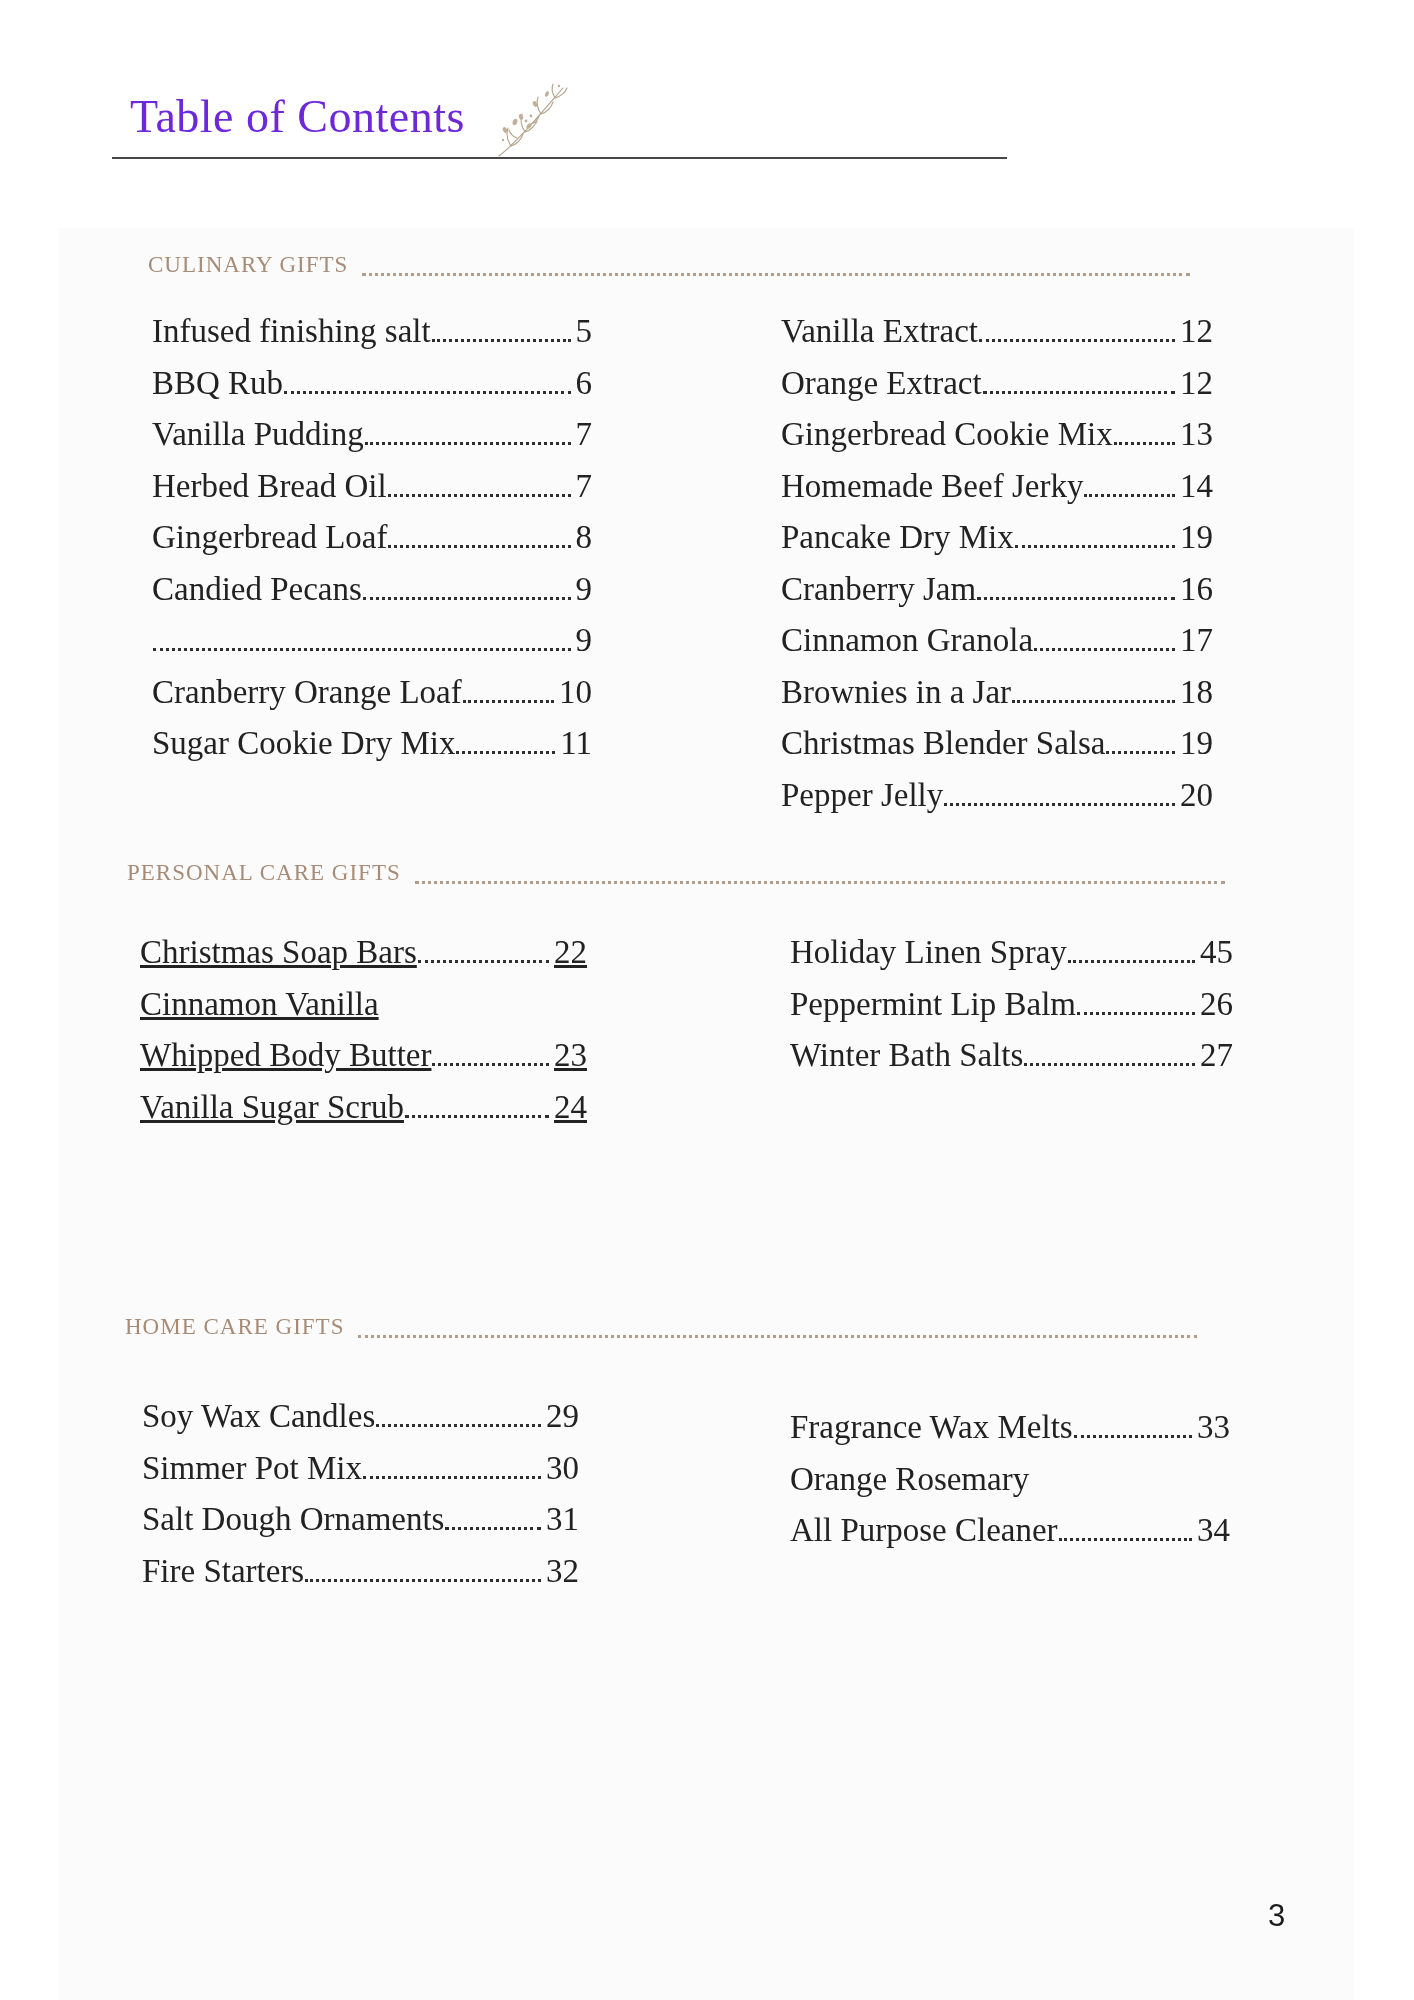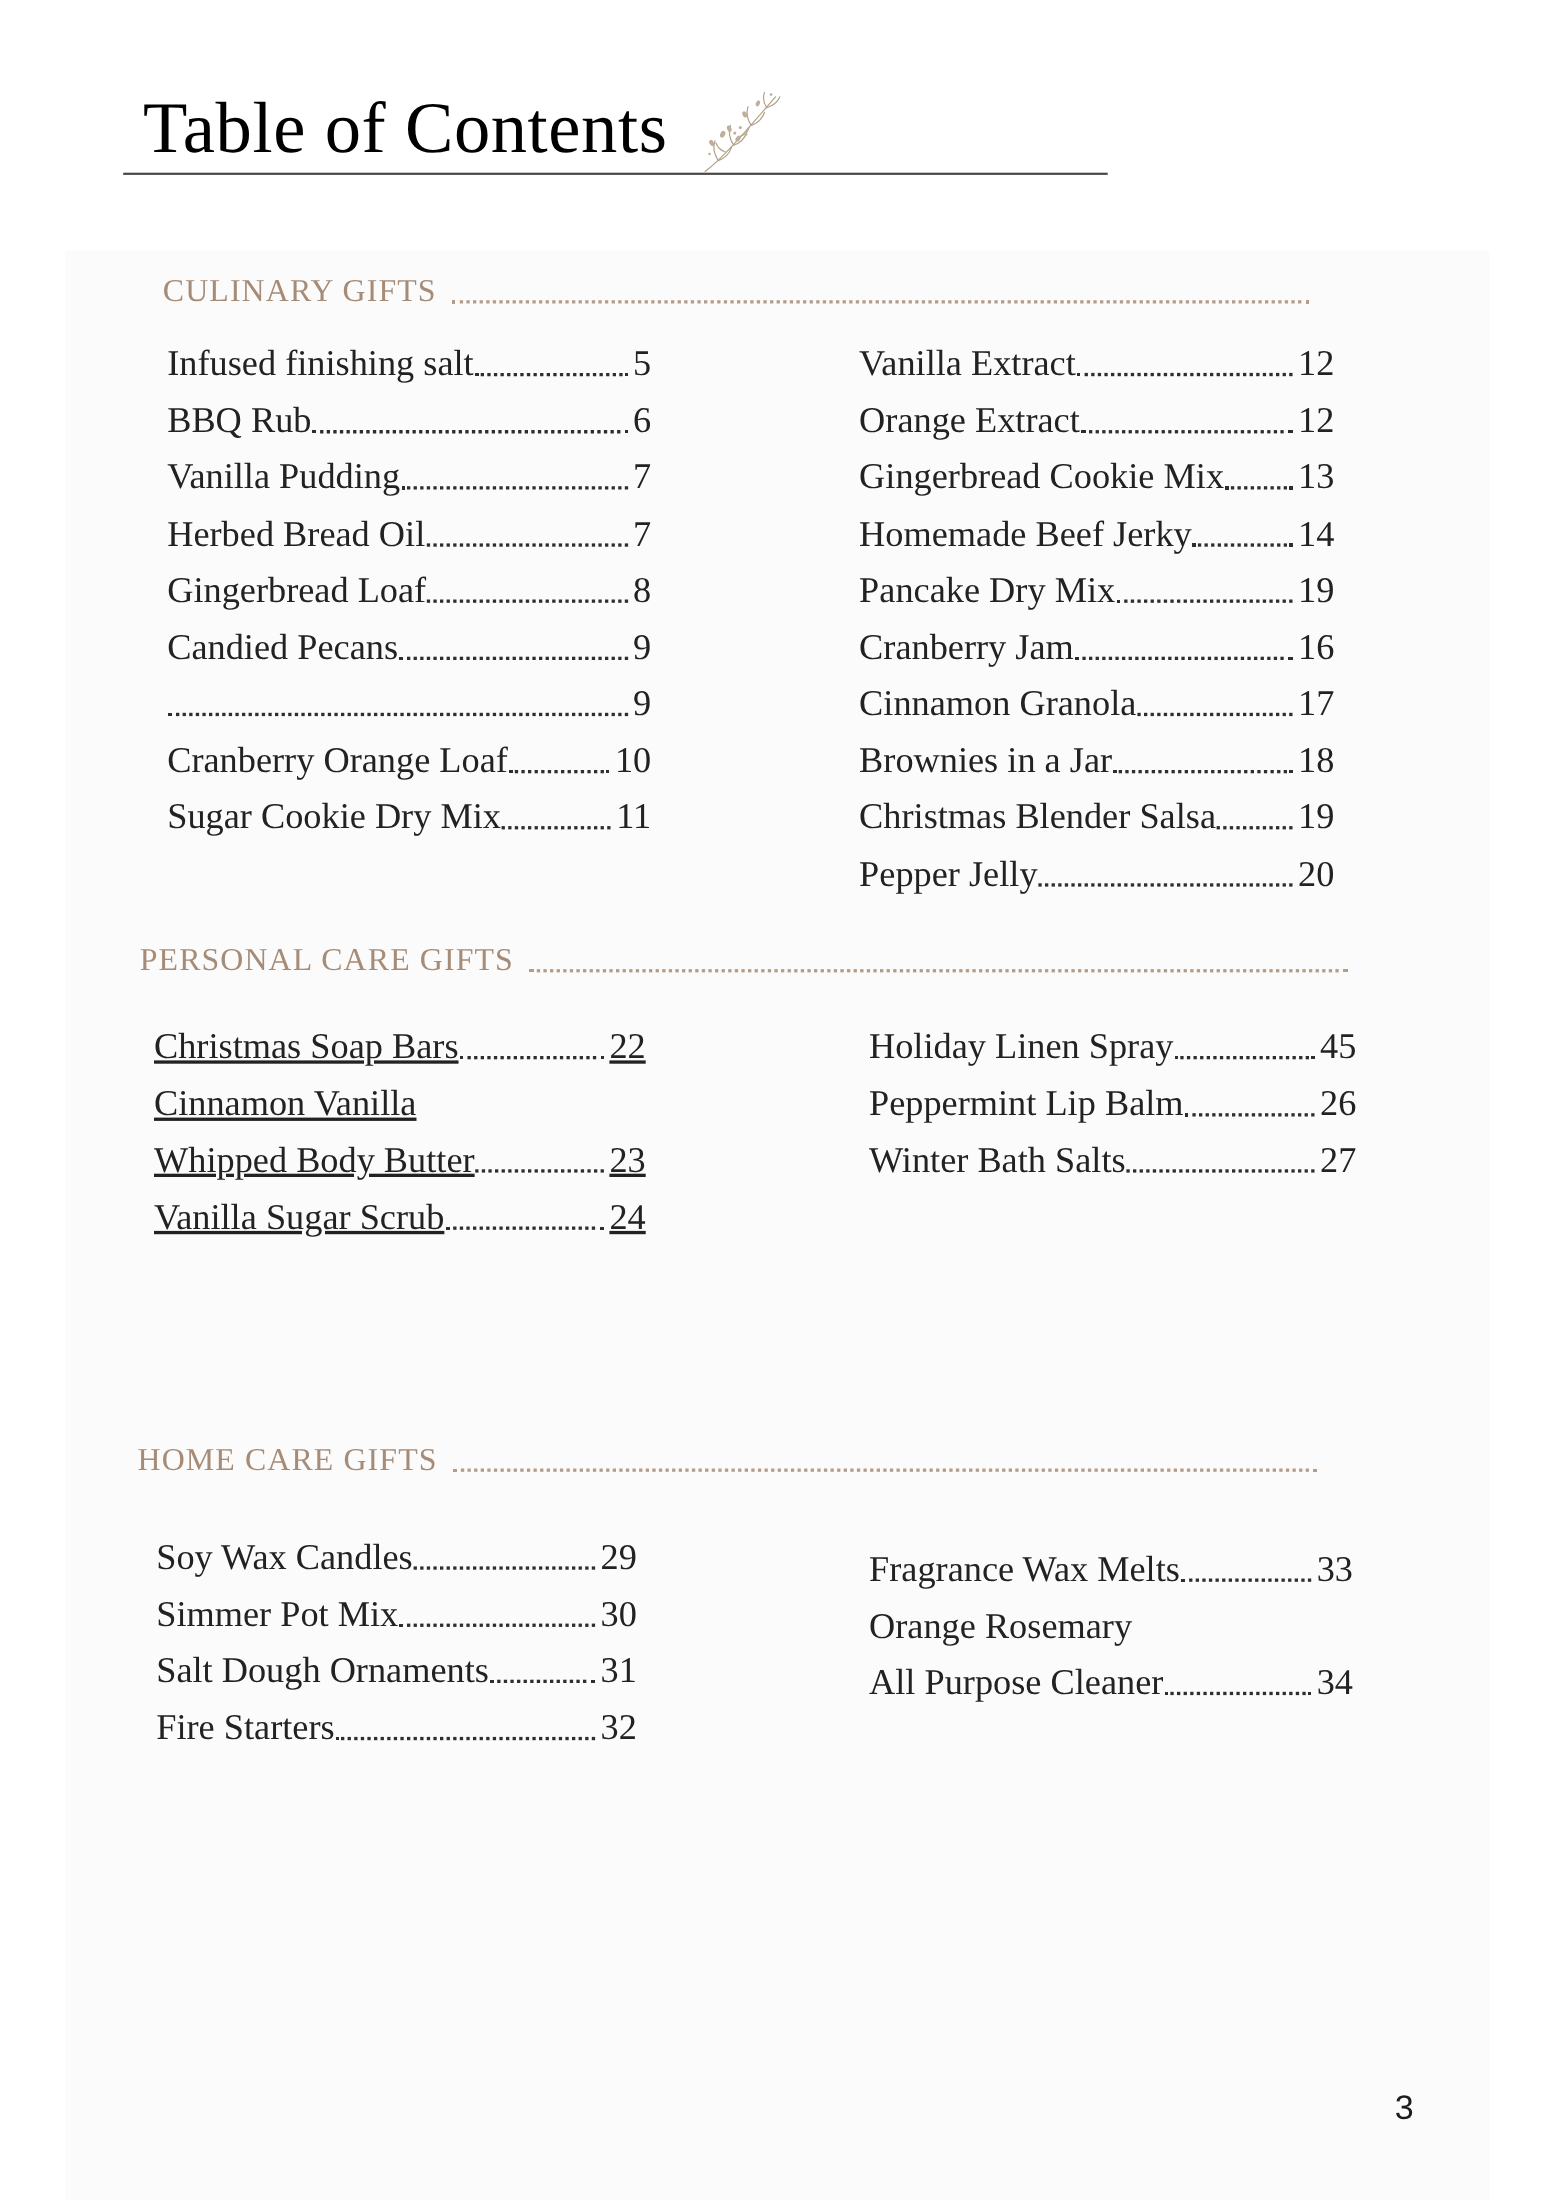--- a/index.html
+++ b/index.html
@@ -8,29 +8,29 @@
     font-family:"Liberation Serif","DejaVu Serif",serif; overflow:hidden;
   }
   .panel {
     position:absolute; left:59px; top:228px; width:1295px; height:1772px;
     background:#fbfbfb;
   }
   .title-wrap {
     position:absolute; left:130px; top:84px; display:flex; align-items:flex-start; gap:26px;
   }
   .title {
-    font-size:66px; line-height:66px; color:#000000; letter-spacing:0.5px; white-space:nowrap;
+    font-size:46px; line-height:66px; color:#6d28d9; letter-spacing:0.5px; white-space:nowrap;
   }
   .sprig { margin-top:-4px; }
   .title-rule {
     position:absolute; left:112px; top:157px; width:895px; height:2px; background:#474747;
   }
   .sec-header {
     position:absolute; display:flex; align-items:center; height:34px;
-    font-size:29px; letter-spacing:1px; color:#a68c77; white-space:nowrap;
+    font-size:23px; letter-spacing:1px; color:#a68c77; white-space:nowrap;
   }
   .sec-dots {
     flex:1 1 auto; height:0; border-bottom:3px dotted #b49d88;
     position:relative; top:9px; margin-left:14px;
   }
   #sec0-h { left:148px; top:248px; width:1042px; }
   #sec1-h { left:127px; top:856px; width:1098px; }
   #sec2-h { left:125px; top:1310px; width:1072px; }
 
   .col { position:absolute; font-size:33px; color:#222222; }

